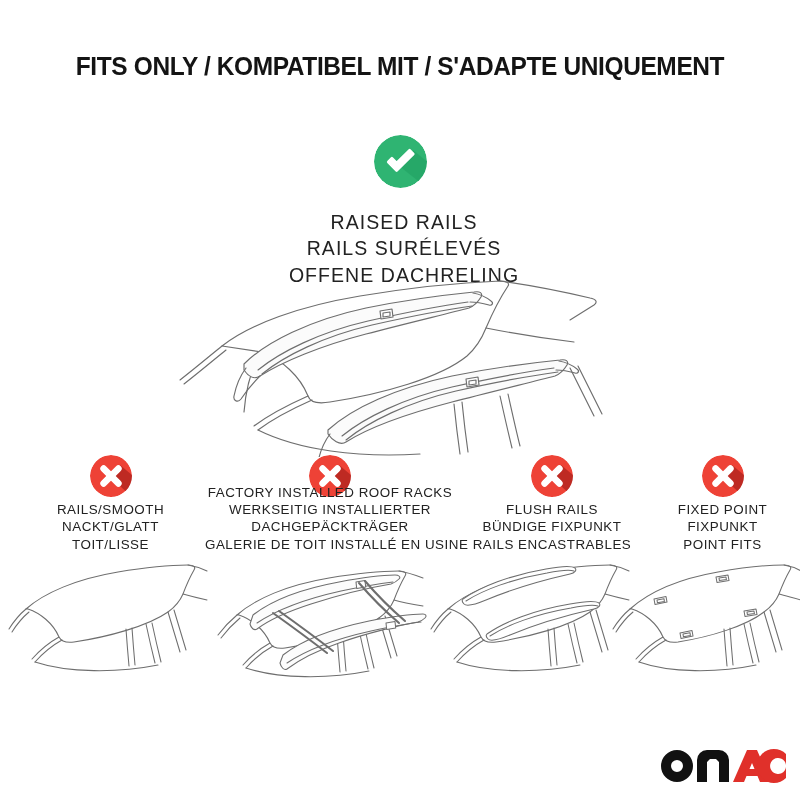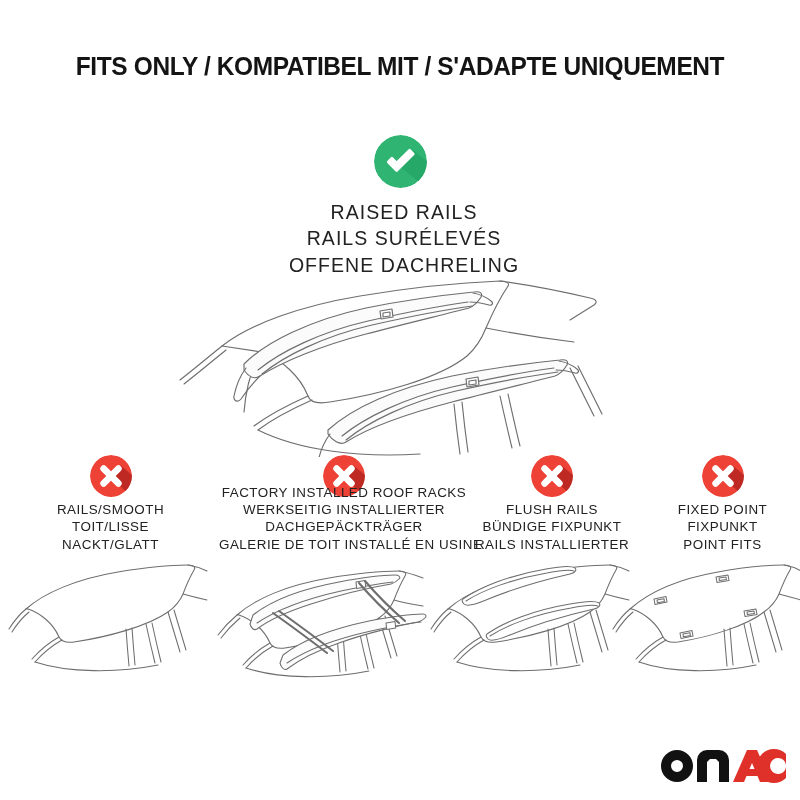--- a/index.html
+++ b/index.html
@@ -53,21 +53,21 @@
     inset: 0;
     border-radius: 50%;
   }
   .badge-circle svg {
     position: absolute;
     inset: 0;
     width: 53px;
     height: 53px;
   }
   #primary .labels {
-    margin-top: 11px;
+    margin-top: 21px;
     line-height: 1.355;
     padding-left: 8px;
   }
   .lbl {
     font-family: "Liberation Sans", sans-serif;
     font-weight: 400;
     letter-spacing: 1.05px;
     color: #222222;
     white-space: nowrap;
   }
@@ -207,22 +207,22 @@
       <svg viewBox="0 0 42 42" aria-hidden="true">
         <path d="M19 21 L42 42 L42 20 L30 10 Z" fill="#9E1B18" opacity="0.6"></path>
         <g stroke="#ffffff" stroke-width="6.6" stroke-linecap="round">
           <line x1="13.6" y1="13.6" x2="28.4" y2="28.4"></line>
           <line x1="28.4" y1="13.6" x2="13.6" y2="28.4"></line>
         </g>
       </svg>
     </div>
     <div class="labels">
       <div class="lbl">RAILS/SMOOTH</div>
+      <div class="lbl">NACKT/GLATT</div>
       <div class="lbl">TOIT/LISSE</div>
-      <div class="lbl">NACKT/GLATT</div>
     </div>
   </div>
 </div>
 
 <div class="col-art" style="left:8px;">
   <svg viewBox="0 0 200 120" width="200" height="120" aria-hidden="true">
     <g fill="none" stroke="#6E6E6E" stroke-width="1.05" stroke-linejoin="round" stroke-linecap="round">
       <path d="M18 56 C36 40 68 26 110 19 C140 14 166 12 180 12
                C186 12 188 14 186 17 C182 24 178 33 175 41
                C172 48 167 54 160 59 C140 73 100 84 66 89
@@ -237,21 +237,21 @@
       <path d="M166 57 C170 70 174 84 178 97"></path>
       <path d="M118 76 C119 90 120 102 121 113"></path>
       <path d="M124 75 C125 89 126 101 127 112"></path>
       <path d="M138 71 C141 85 144 98 147 110"></path>
       <path d="M144 70 C147 84 150 97 153 109"></path>
       <path d="M27 109 C60 120 110 120 150 112"></path>
     </g>
   </svg>
 </div>
 
-<div class="col" style="left:219px; width:250px;text-align:center;">
+<div class="col" style="left:205px; width:250px;text-align:center;">
   <div class="col-body">
     <div class="badge-circle">
       <div class="shade" style="background:#EE4236;"></div>
       <svg viewBox="0 0 42 42" aria-hidden="true">
         <path d="M19 21 L42 42 L42 20 L30 10 Z" fill="#9E1B18" opacity="0.6"></path>
         <g stroke="#ffffff" stroke-width="6.6" stroke-linecap="round">
           <line x1="13.6" y1="13.6" x2="28.4" y2="28.4"></line>
           <line x1="28.4" y1="13.6" x2="13.6" y2="28.4"></line>
         </g>
       </svg>
@@ -318,21 +318,21 @@
         <path d="M19 21 L42 42 L42 20 L30 10 Z" fill="#9E1B18" opacity="0.6"></path>
         <g stroke="#ffffff" stroke-width="6.6" stroke-linecap="round">
           <line x1="13.6" y1="13.6" x2="28.4" y2="28.4"></line>
           <line x1="28.4" y1="13.6" x2="13.6" y2="28.4"></line>
         </g>
       </svg>
     </div>
     <div class="labels">
       <div class="lbl">FLUSH RAILS</div>
       <div class="lbl">BÜNDIGE FIXPUNKT</div>
-      <div class="lbl">RAILS INSTALLIERTER</div>
+      <div class="lbl">RAILS ENCASTRABLES</div>
     </div>
   </div>
 </div>
 
 <div class="col-art" style="left:430px;">
   <svg viewBox="0 0 200 120" width="200" height="120" aria-hidden="true">
     <g fill="none" stroke="#6E6E6E" stroke-width="1.05" stroke-linejoin="round" stroke-linecap="round">
       <path d="M18 56 C36 40 68 26 110 19 C140 14 166 12 180 12
                C186 12 188 14 186 17 C182 24 178 33 175 41
                C172 48 167 54 160 59 C140 73 100 84 66 89

